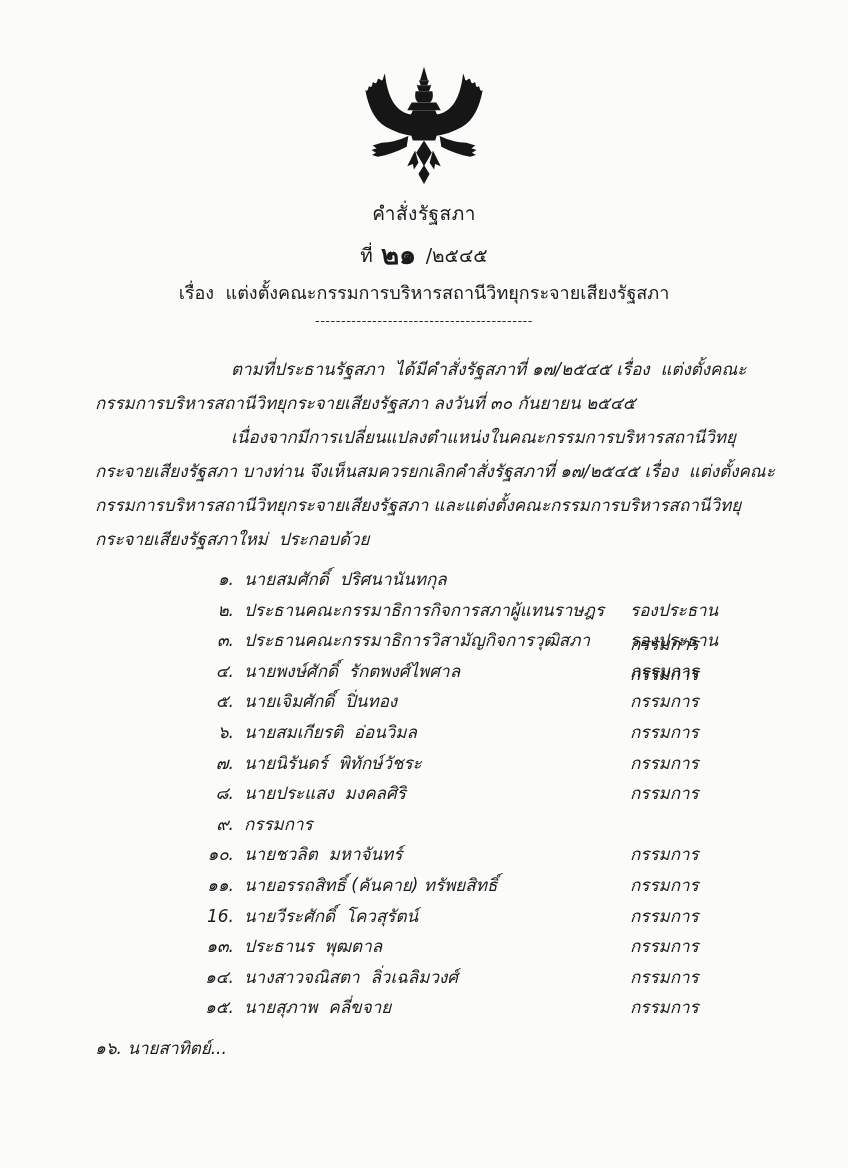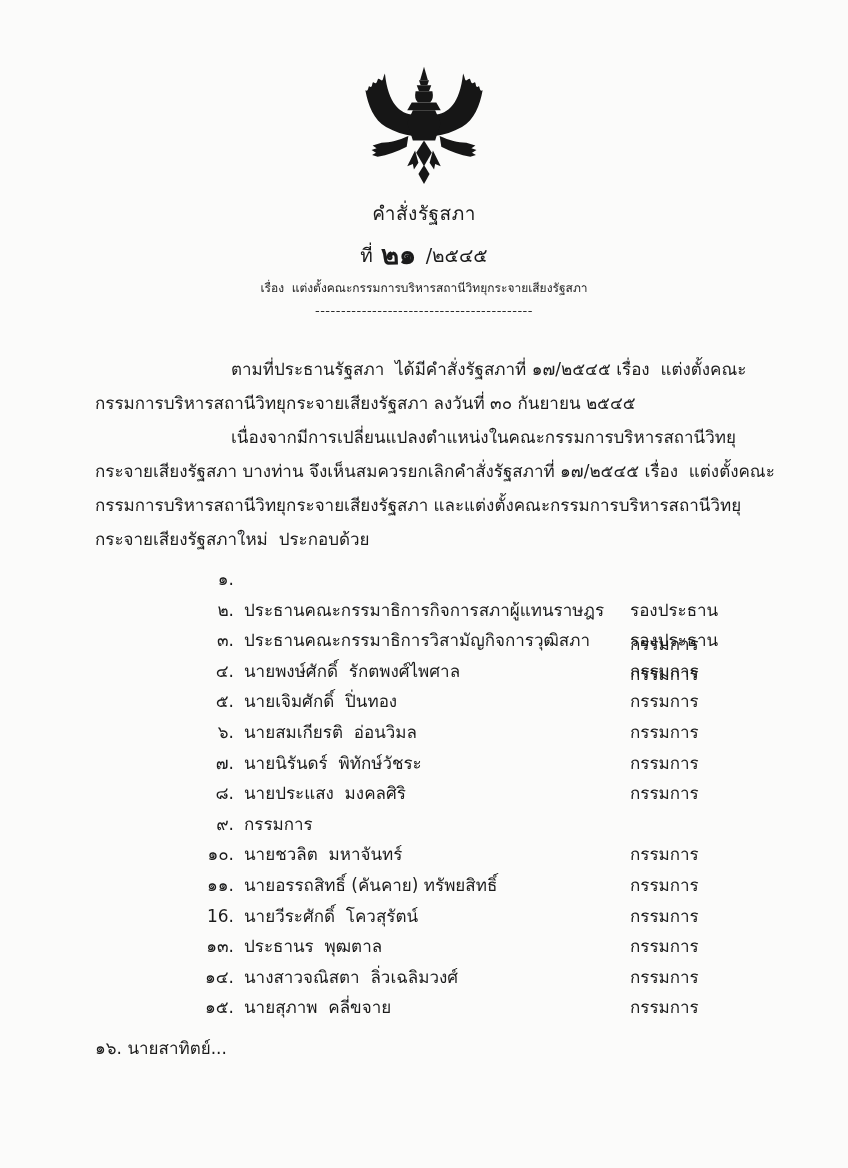--- a/index.html
+++ b/index.html
@@ -45,37 +45,38 @@
   .handwritten {
     display: inline-block;
     font-size: 27px;
     font-weight: 700;
     transform: rotate(-2deg) translateY(2px);
     margin: 0 10px 0 8px;
     line-height: 1;
   }
   .subject-line {
     margin-top: 8px;
-    font-size: 12px;
+    font-size: 18px;
     white-space: pre-wrap;
   }
   .divider {
     margin-top: 6px;
     font-size: 13px;
     letter-spacing: 0.5px;
     color: #2a2a2a;
     white-space: pre;
   }
   .content {
     position: absolute;
     top: 352px;
     left: 95px;
     width: 688px;
     font-size: 17px;
     line-height: 34px;
+    font-style: italic;
   }
   .para {
     margin: 0;
     text-indent: 136px;
     white-space: pre-wrap;
     text-align: left;
   }
   .committee {
     margin-top: 6px;
     margin-left: 95px;
@@ -151,20 +152,21 @@
     <div class="divider">------------------------------------------</div>
   </div>
 
   <div class="content">
     <p class="para">ตามที่ประธานรัฐสภา  ได้มีคำสั่งรัฐสภาที่ ๑๗/๒๕๔๕ เรื่อง  แต่งตั้งคณะกรรมการบริหารสถานีวิทยุกระจายเสียงรัฐสภา ลงวันที่ ๓๐ กันยายน ๒๕๔๕</p>
     <p class="para">เนื่องจากมีการเปลี่ยนแปลงตำแหน่งในคณะกรรมการบริหารสถานีวิทยุกระจายเสียงรัฐสภา บางท่าน จึงเห็นสมควรยกเลิกคำสั่งรัฐสภาที่ ๑๗/๒๕๔๕ เรื่อง  แต่งตั้งคณะกรรมการบริหารสถานีวิทยุกระจายเสียงรัฐสภา และแต่งตั้งคณะกรรมการบริหารสถานีวิทยุกระจายเสียงรัฐสภาใหม่  ประกอบด้วย</p>
 
     <div class="committee">
   <div class="crow">
     <span class="num">๑.</span>
+    <span class="name">นายสมศักดิ์  ปริศนานันทกุล</span>
   </div>
 
   <div class="crow">
     <span class="num">๒.</span>
     <span class="name">ประธานคณะกรรมาธิการกิจการสภาผู้แทนราษฎร</span>
     <span class="role">รองประธานกรรมการ</span>
   </div>
 
   <div class="crow">
     <span class="num">๓.</span>

